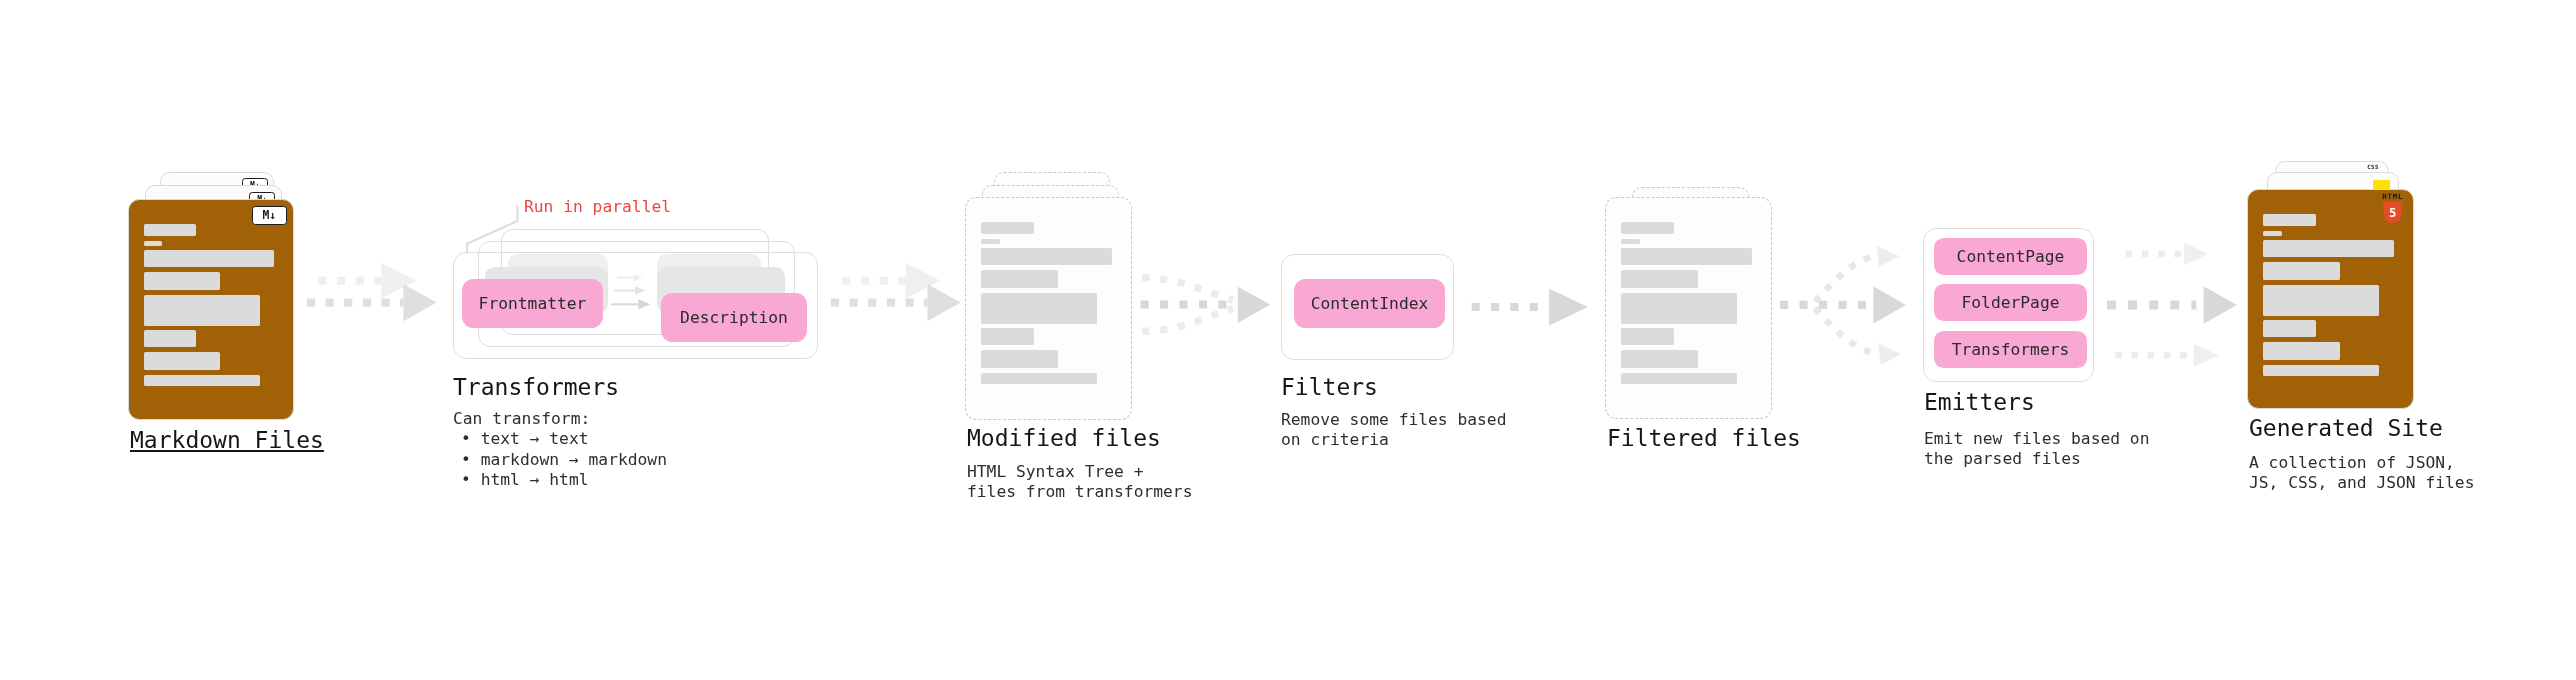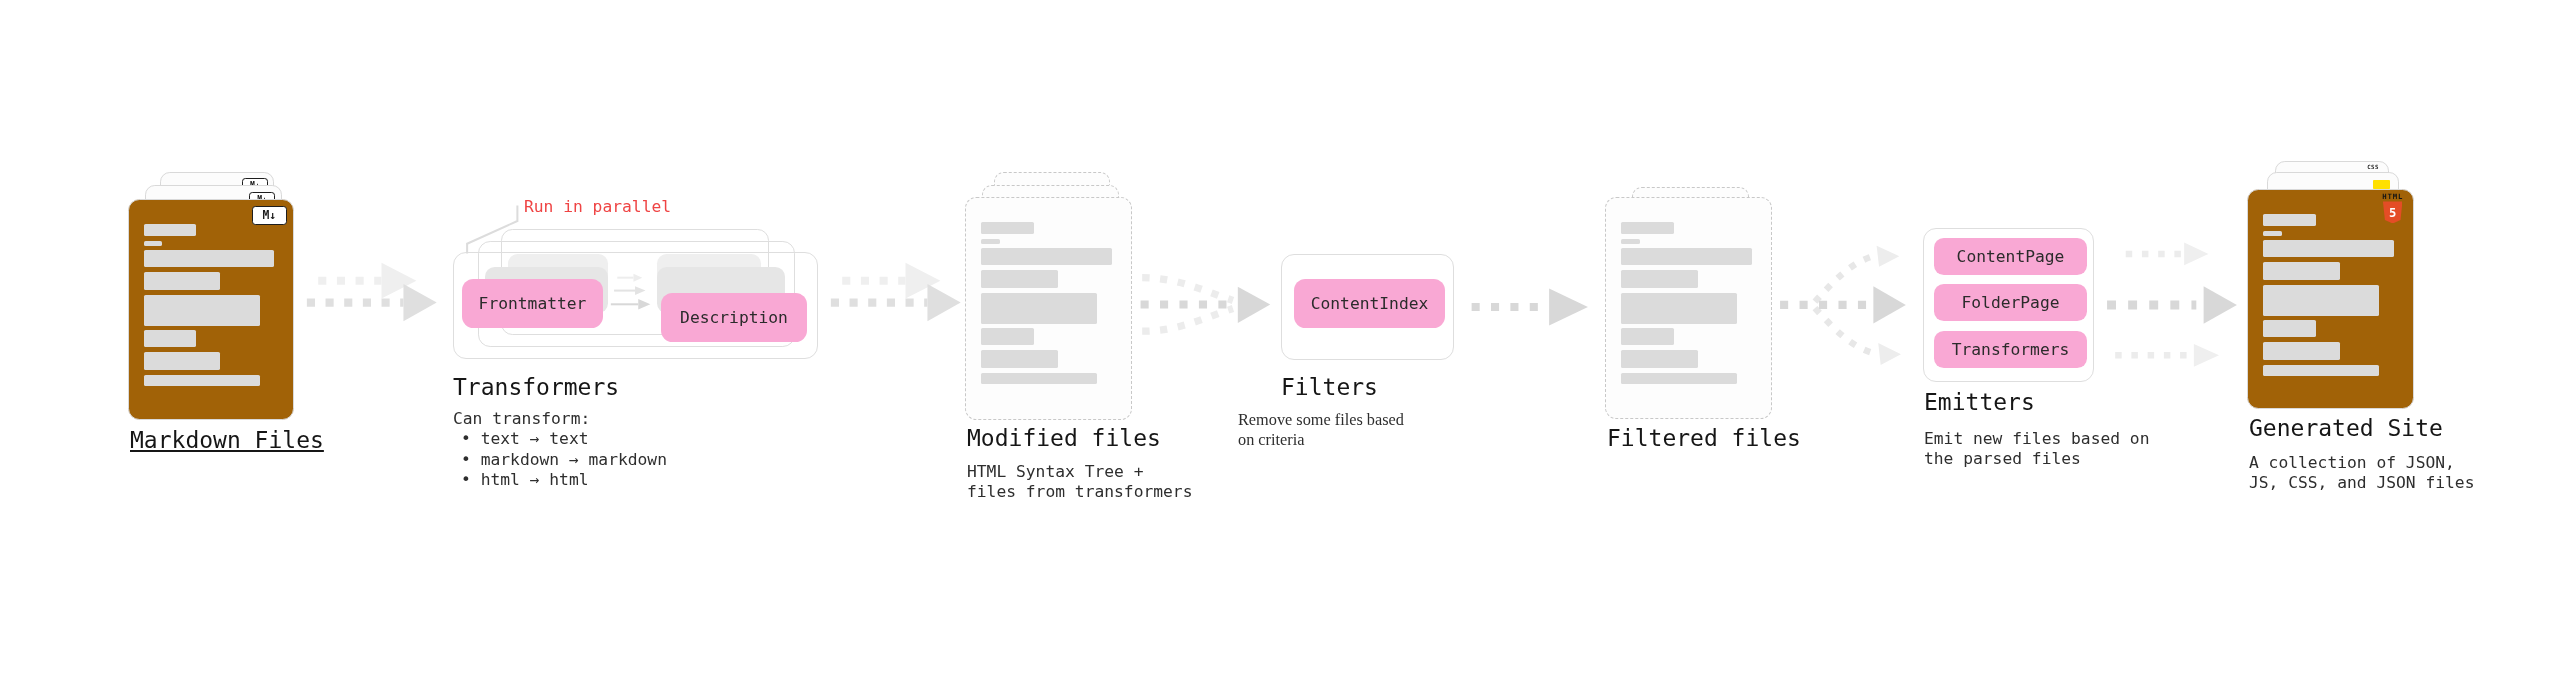--- a/index.html
+++ b/index.html
@@ -150,21 +150,21 @@
   <path d="M 10,12 C 55,12 85,28 122,40" fill="none" stroke="#ececec" stroke-width="9" stroke-dasharray="9 13"></path>
   <path d="M 10,78 C 55,78 85,62 122,50" fill="none" stroke="#ececec" stroke-width="9" stroke-dasharray="9 13"></path>
   <line x1="8" y1="45" x2="118" y2="45" stroke="#d8d8d8" stroke-width="10" stroke-dasharray="10 14"></line>
   <polygon points="128,23 168,45 128,68" fill="#d8d8d8"></polygon>
 </svg>
 
 <section>
   <div class="abs box" style="left:1281px;top:254px;width:173px;height:106px;"></div>
   <div class="abs pill" style="left:1294px;top:279px;width:151px;height:49px;">ContentIndex</div>
   <div class="abs title" style="left:1281px;top:375px;">Filters</div>
-  <div class="abs details" style="left:1238px;top:410px;font-family:Liberation Serif, serif;">
+  <div class="abs details" style="left:1281px;top:410px;">
     <div>Remove some files based</div>
     <div>on criteria</div>
   </div>
 </section>
 
 <svg class="abs" style="left:1468px;top:286px;" width="130" height="42" viewBox="0 0 160 52">
   <line x1="4" y1="26" x2="100" y2="26" stroke="#d8d8d8" stroke-width="10" stroke-dasharray="10 14"></line>
   <polygon points="100,3 148,26 100,49" fill="#d8d8d8"></polygon>
 </svg>
 

